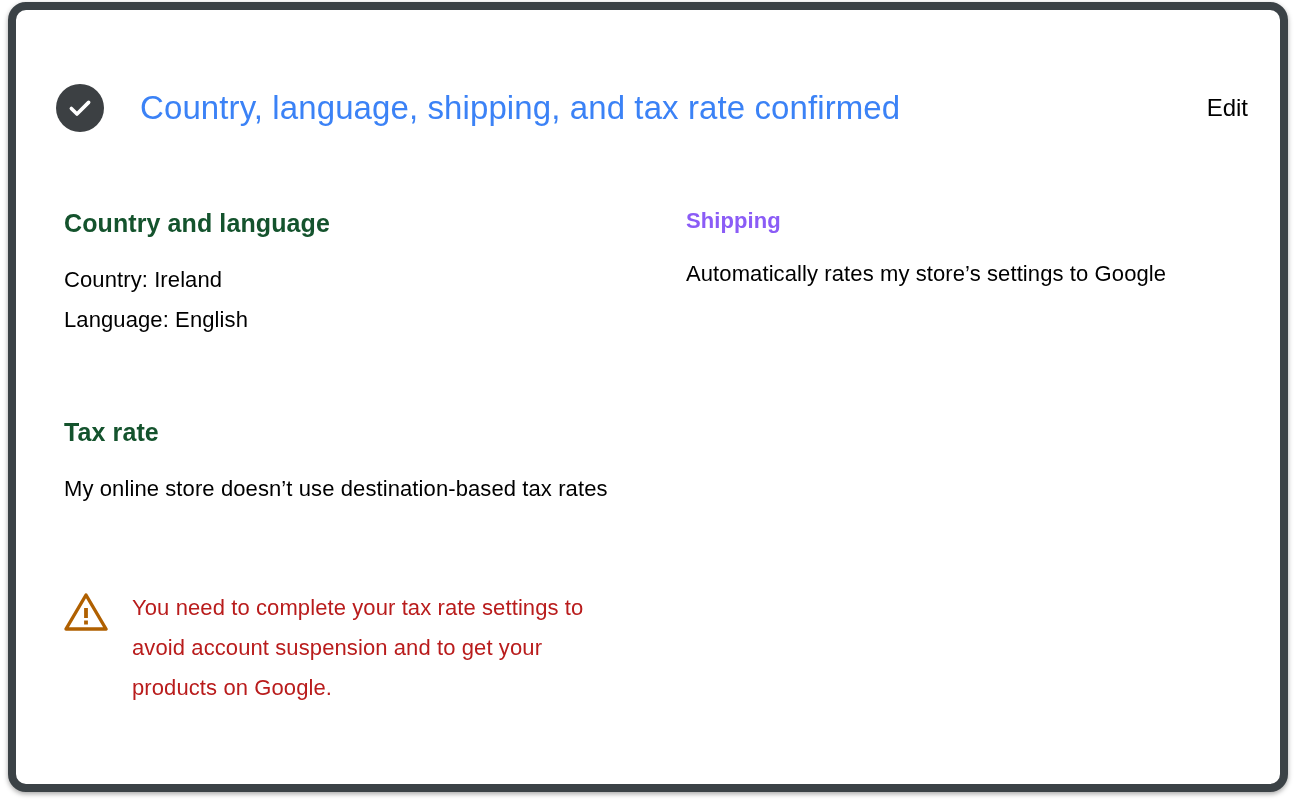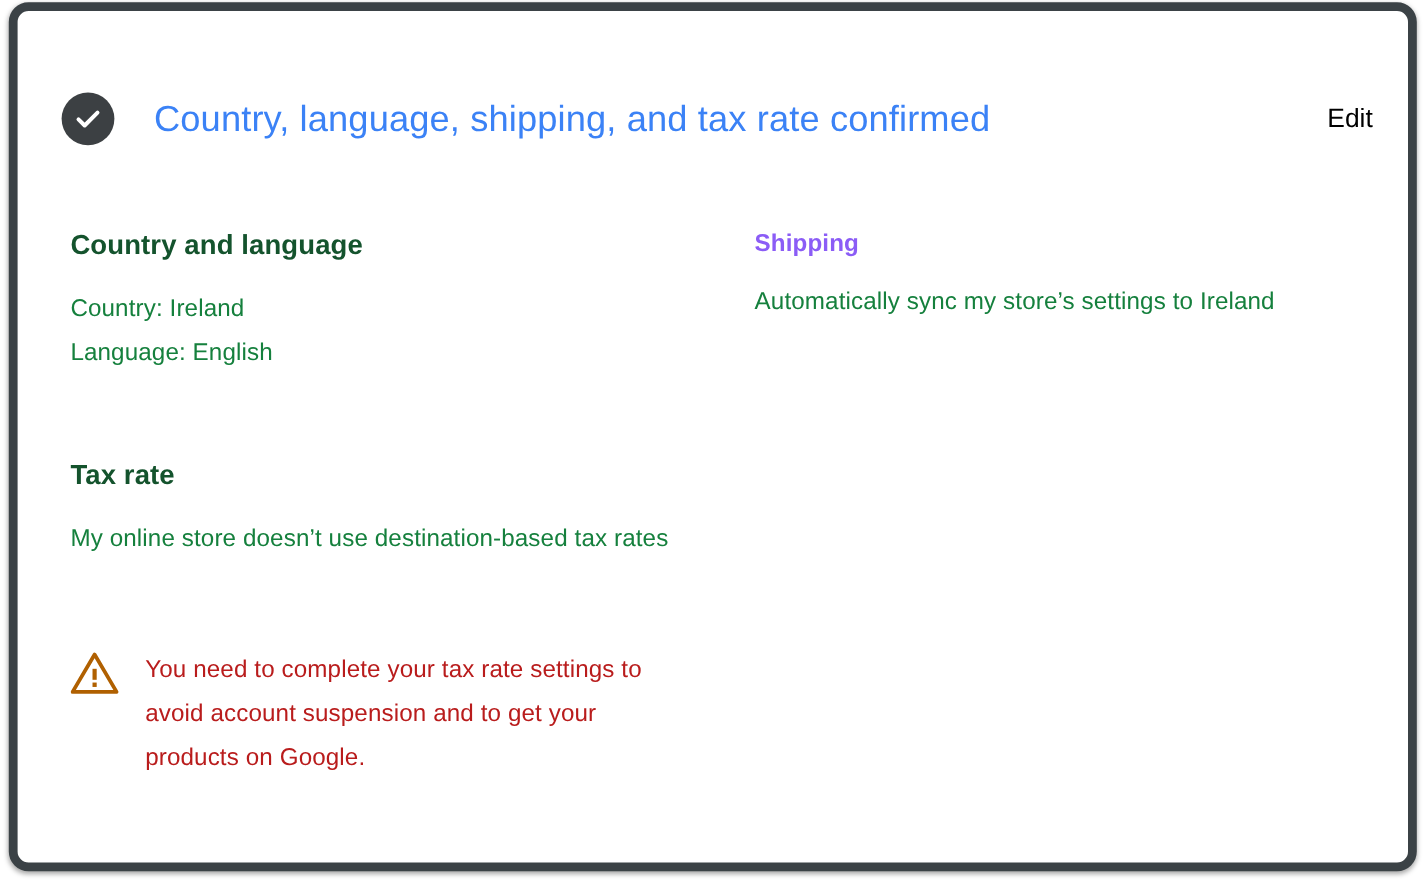--- a/index.html
+++ b/index.html
@@ -118,21 +118,21 @@
     line-height: 30px;
     font-weight: 700;
     color: #8b5cf6;
     margin: 0 0 18px 0;
     letter-spacing: 0.1px;
   }
 
   .body-text {
     font-size: 22px;
     line-height: 40px;
-    color: #15803d;
+    color: #000000;
     font-weight: 400;
     margin: 0;
     letter-spacing: 0.1px;
   }
 
   .body-text.tight {
     line-height: 40px;
   }
 
   .kv-line { display: block; }
@@ -197,21 +197,21 @@
       <div class="col-left">
         <div class="sec-heading-lg">Country and language</div>
         <div class="body-text">
           <span class="kv-line">Country: Ireland</span>
           <span class="kv-line">Language: English</span>
         </div>
       </div>
 
       <div class="col-right">
         <div class="sec-heading-sm">Shipping</div>
-        <div class="body-text">Automatically sync my store’s settings to Ireland</div>
+        <div class="body-text">Automatically rates my store’s settings to Google</div>
       </div>
 
       <div class="tax-block">
         <div class="sec-heading-lg">Tax rate</div>
         <div class="body-text tight">My online store doesn’t use destination-based tax rates</div>
       </div>
 
       <div class="warning-row">
         <span class="warning-icon">
           <svg width="44" height="40" viewBox="0 0 44 40" aria-hidden="true">

